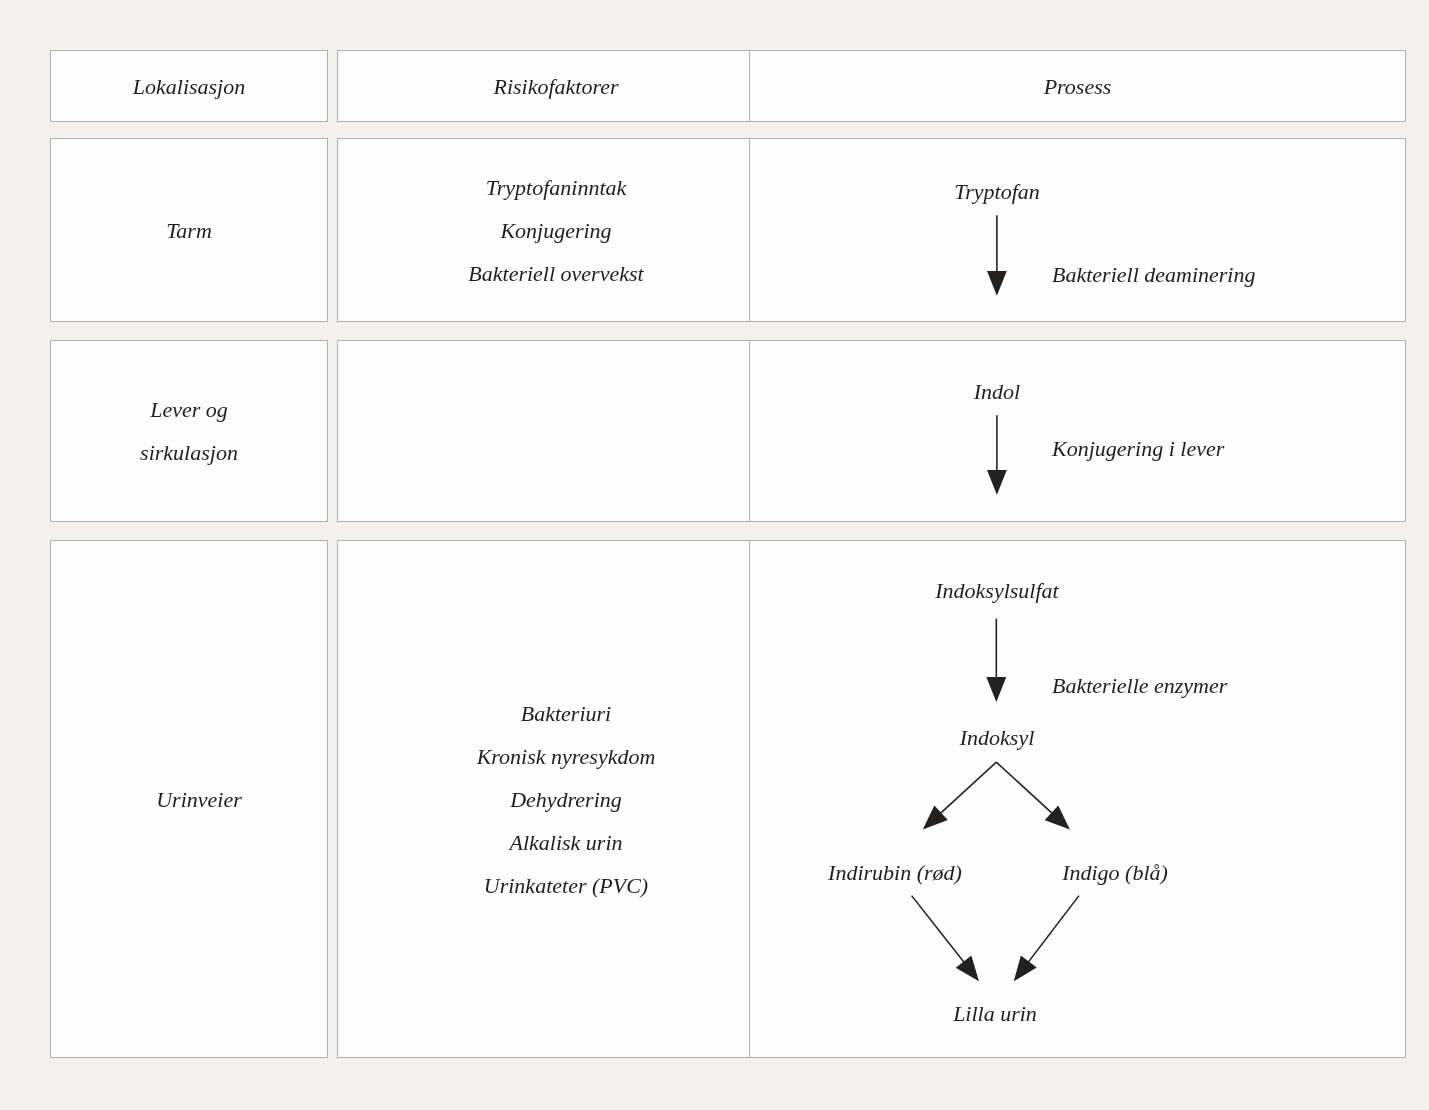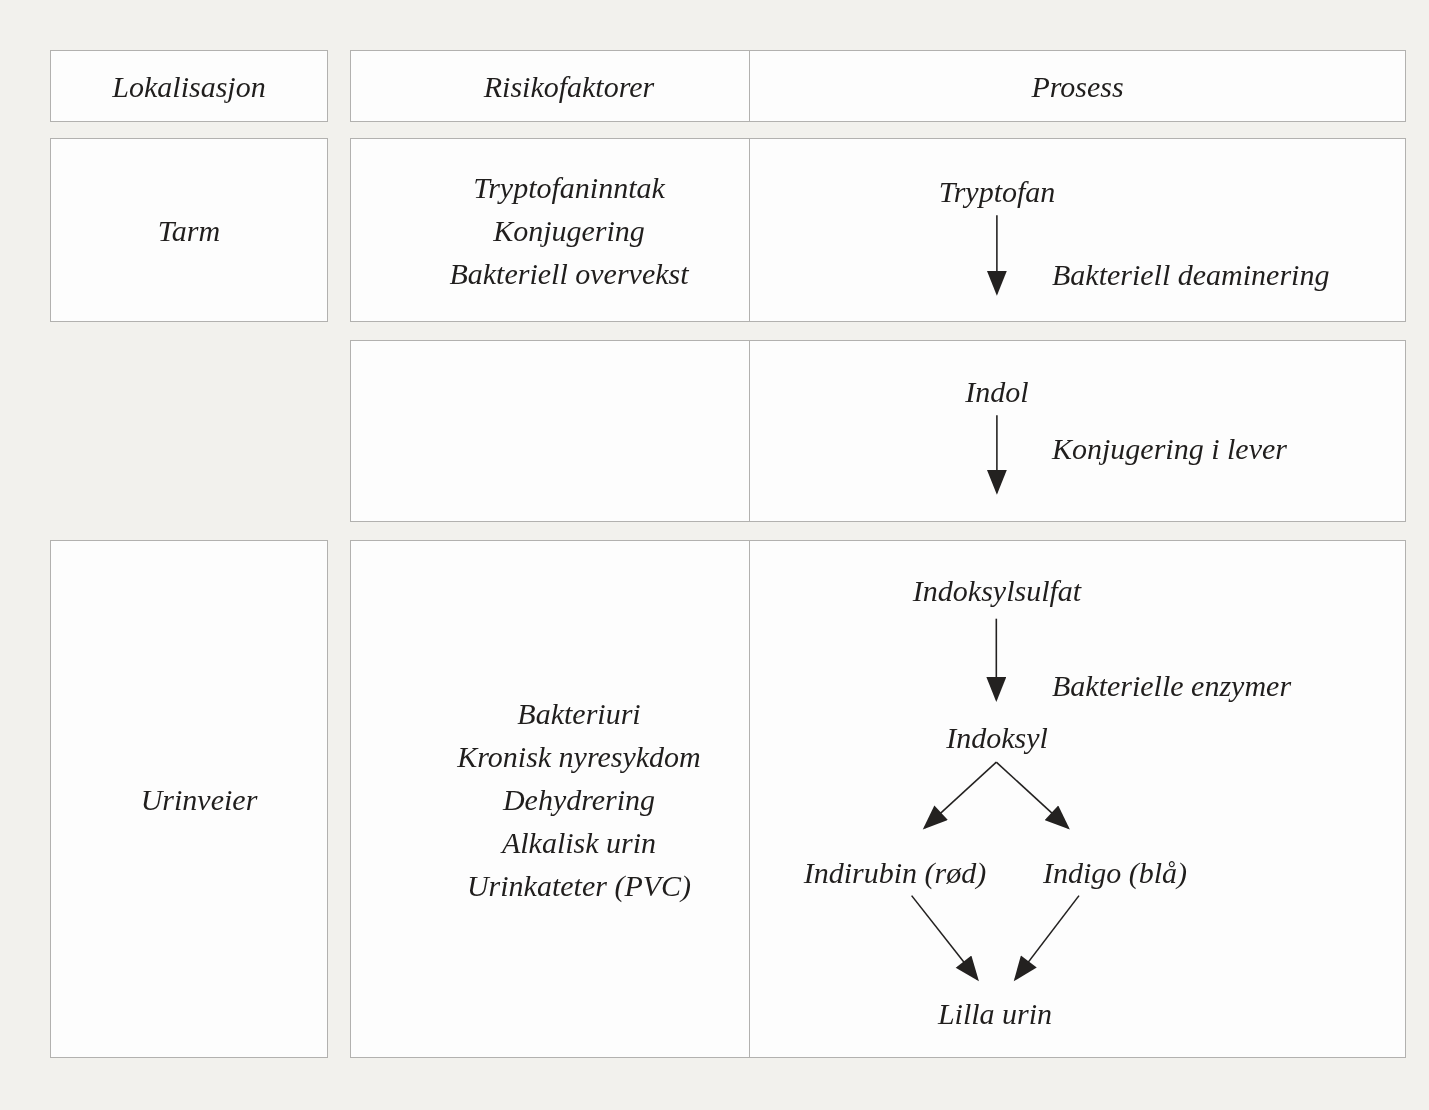--- a/index.html
+++ b/index.html
@@ -4,42 +4,42 @@
 <style>
   html, body { margin: 0; padding: 0; background: #f2f1ed; }
   .page {
     position: relative;
     width: 1429px;
     height: 1110px;
     background: #f2f1ed;
     font-family: "Liberation Serif", "DejaVu Serif", serif;
     font-style: italic;
     color: #201e1d;
-    font-size: 30px;
+    font-size: 22px;
     overflow: hidden;
   }
   .box {
     position: absolute;
     background: #fdfdfd;
     border: 1px solid #b2b1af;
     box-sizing: border-box;
   }
   .cell {
     display: flex;
     flex-direction: column;
     align-items: center;
     justify-content: center;
     text-align: center;
     line-height: 43px;
   }
   .cell span { display: block; white-space: nowrap; }
 
   
   .c1 { left: 50px;  width: 278px; }
-  .c2 { left: 350px; width: 438px; }
+  .c2 { left: 337px; width: 438px; }
   .c3 { left: 749px; width: 657px; }
   
   .rh { top: 50px;  height: 72px;  }
   .r1 { top: 138px; height: 184px; }
   .r2 { top: 340px; height: 182px; }
   .r3 { top: 540px; height: 518px; padding-left: 20px; }
 
   
   .proc { overflow: hidden; text-decoration: underline; }
   .plabel, .pside {
@@ -93,20 +93,24 @@
     <span>Bakteriell overvekst</span>
   </div>
   <div class="box proc r1 c3">
     <svg class="arrows" viewBox="0 0 657 184">
       <line x1="247" y1="77" x2="247" y2="156" marker-end="url(#ah)"></line>
     </svg>
     <span class="plabel" style="left:247px; top:31px;">Tryptofan</span>
     <span class="pside" style="left:302px; top:87px;margin-top:27px;">Bakteriell deaminering</span>
   </div>
 
+  <div class="box cell r2 c1">
+    <span>Lever og</span>
+    <span>sirkulasjon</span>
+  </div>
   <div class="box cell r2 c2"></div>
   <div class="box proc r2 c3">
     <svg class="arrows" viewBox="0 0 657 182">
       <line x1="247" y1="75" x2="247" y2="153" marker-end="url(#ah)"></line>
     </svg>
     <span class="plabel" style="left:247px; top:29px;">Indol</span>
     <span class="pside" style="left:302px; top:86px;">Konjugering i lever</span>
   </div>
 
   <div class="box cell r3 c1">

